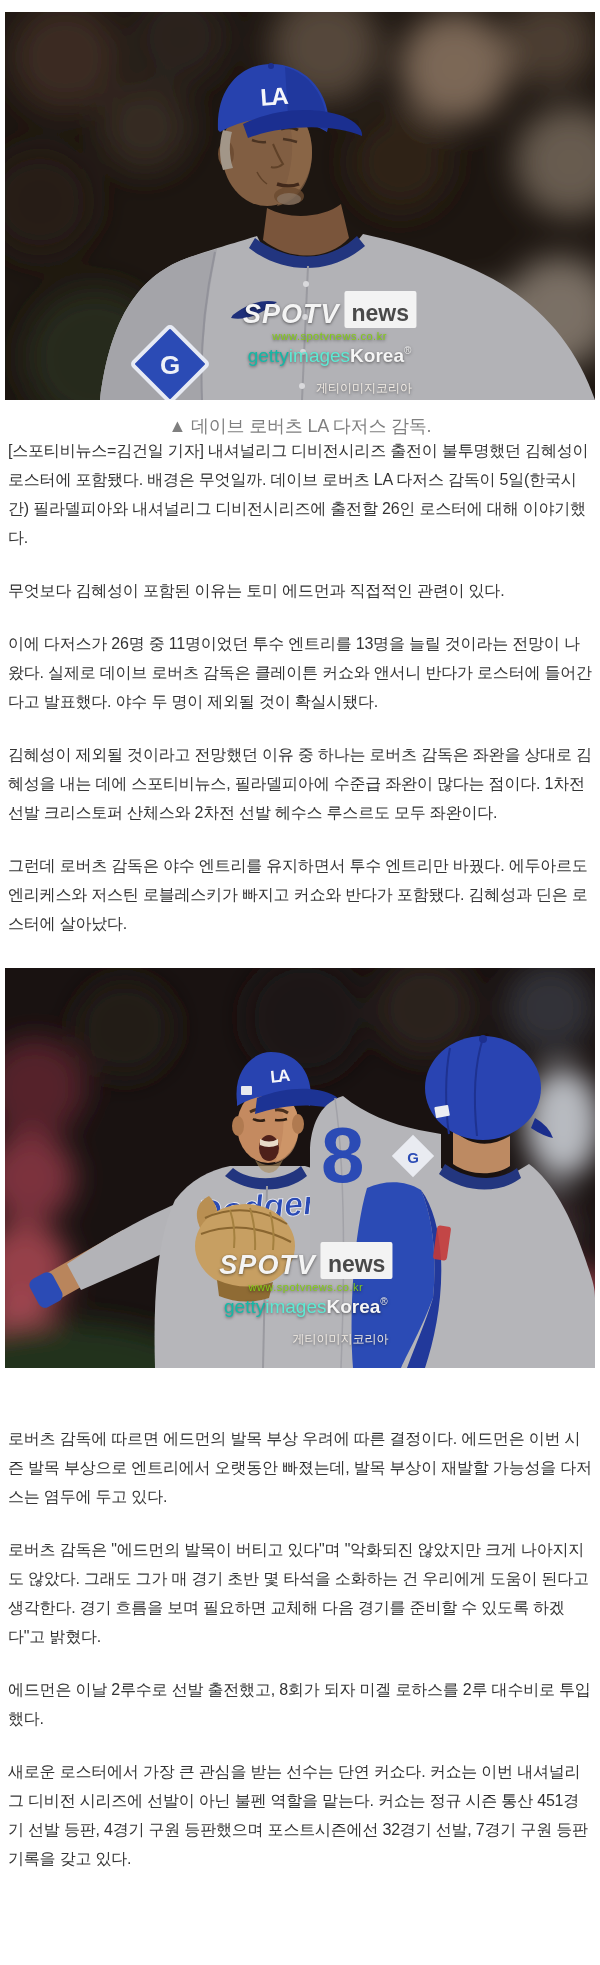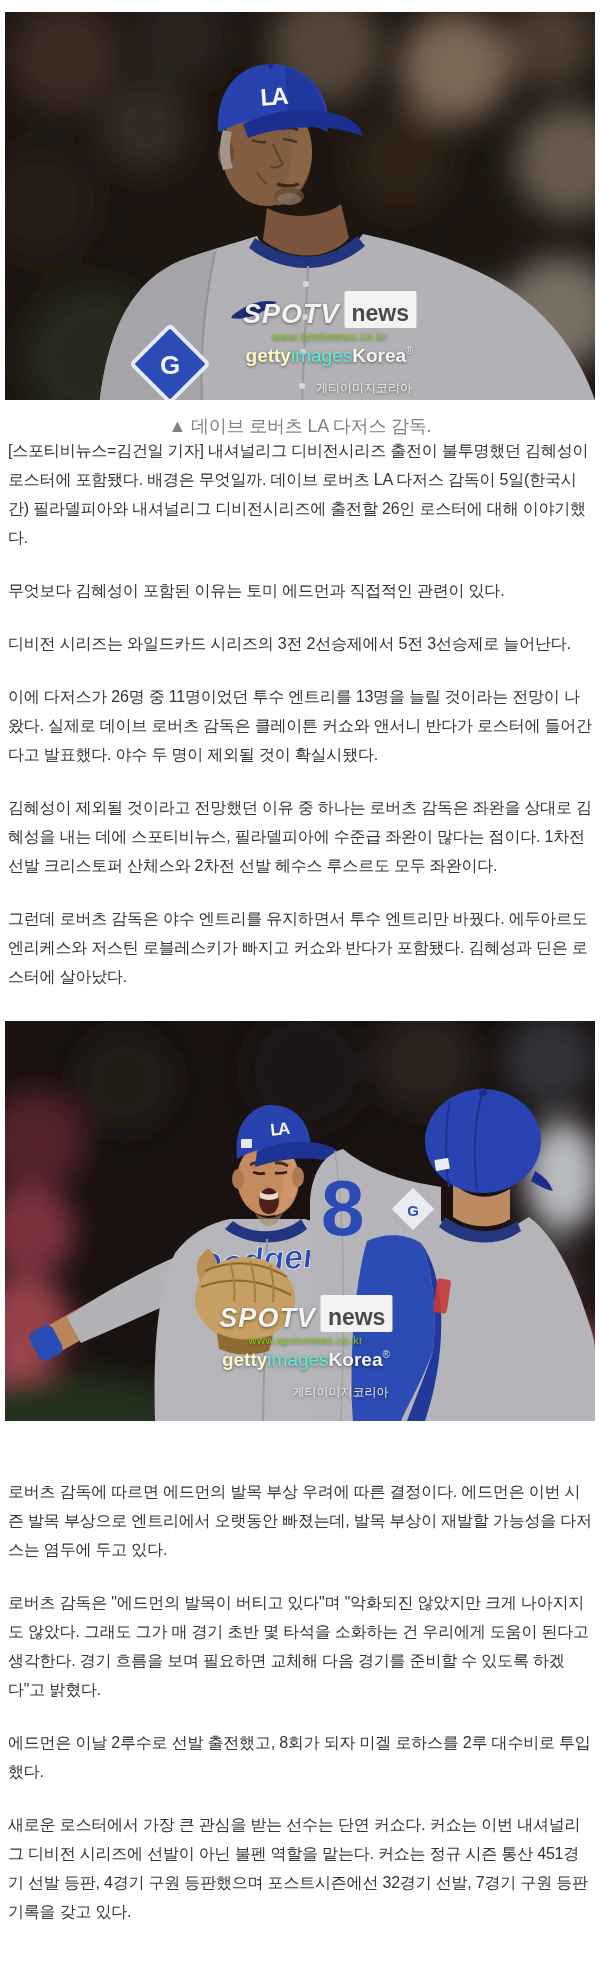--- a/index.html
+++ b/index.html
@@ -17,21 +17,21 @@
   .wm { position:absolute; text-align:center; pointer-events:none; line-height:1.05;
         text-shadow:0 1px 3px rgba(10,10,10,.55); }
   .photo-1 .wm { left:55%; bottom:5px;  transform:translateX(-50%); }
   .photo-2 .wm { left:51%; bottom:22px; transform:translateX(-50%); }
   .wm-row1 { white-space:nowrap; }
   .wm-spotv { font-size:27px; font-weight:bold; letter-spacing:1px; color:#f4f4f4; font-style:italic; }
   .wm-news  { font-size:23px; font-weight:bold; color:#4a4a4a; background:#f3f3f3; padding:9px 7px 2px;
               margin-left:5px; border-radius:2px; font-style:normal; text-shadow:none; vertical-align:2px; }
   .wm-url   { font-size:11px; color:#84cc16; margin-top:3px; letter-spacing:.5px; }
   .wm-getty { font-size:19px; margin-top:4px; color:#e2e2e2; white-space:nowrap; }
-  .g-b { font-weight:bold; color:#fef9c3; }
+  .g-b { font-weight:normal; color:#14b8a6; }
   .g-l { color:#5eead4; }
   .g-k { font-weight:bold; color:#f5f5f5; }
   .g-r { font-size:10px; vertical-align:8px; color:#e8e8e8; }
   .wm-getty-kr { font-size:12px; color:#f3ede6; text-align:right; margin-top:16px; padding-right:4px; }
 
   
   .caption { display:block; text-align:center; margin:16px 10px 0; font-size:18px; line-height:20px;
              color:#7f7f7f; letter-spacing:-.2px; }
 
   
@@ -117,21 +117,20 @@
       </div>
       <div class="wm-getty-kr">게티이미지코리아</div>
     </div>
   </figure>
 
   <figcaption class="caption">▲ 데이브 로버츠 LA 다저스 감독.</figcaption>
 
   <div class="body-text body-text-1">
     <p>[스포티비뉴스=김건일 기자] 내셔널리그 디비전시리즈 출전이 불투명했던 김혜성이 로스터에 포함됐다. 배경은 무엇일까. 데이브 로버츠 LA 다저스 감독이 5일(한국시간) 필라델피아와 내셔널리그 디비전시리즈에 출전할 26인 로스터에 대해 이야기했다.</p>
     <p>무엇보다 김혜성이 포함된 이유는 토미 에드먼과 직접적인 관련이 있다.</p>
-    <p>디비전 시리즈는 와일드카드 시리즈의 3전 2선승제에서 5전 3선승제로 늘어난다.</p>
     <p>이에 다저스가 26명 중 11명이었던 투수 엔트리를 13명을 늘릴 것이라는 전망이 나왔다. 실제로 데이브 로버츠 감독은 클레이튼 커쇼와 앤서니 반다가 로스터에 들어간다고 발표했다. 야수 두 명이 제외될 것이 확실시됐다.</p>
     <p>김혜성이 제외될 것이라고 전망했던 이유 중 하나는 로버츠 감독은 좌완을 상대로 김혜성을 내는 데에 스포티비뉴스, 필라델피아에 수준급 좌완이 많다는 점이다. 1차전 선발 크리스토퍼 산체스와 2차전 선발 헤수스 루스르도 모두 좌완이다.</p>
     <p>그런데 로버츠 감독은 야수 엔트리를 유지하면서 투수 엔트리만 바꿨다. 에두아르도 엔리케스와 저스틴 로블레스키가 빠지고 커쇼와 반다가 포함됐다. 김혜성과 딘은 로스터에 살아났다.</p>
   </div>
 
   <figure class="photo photo-2">
     <svg viewBox="0 0 590 400" xmlns="http://www.w3.org/2000/svg">
       <defs>
         <filter id="bC" x="-60%" y="-60%" width="220%" height="220%">
             <feGaussianBlur stdDeviation="14"></feGaussianBlur>

